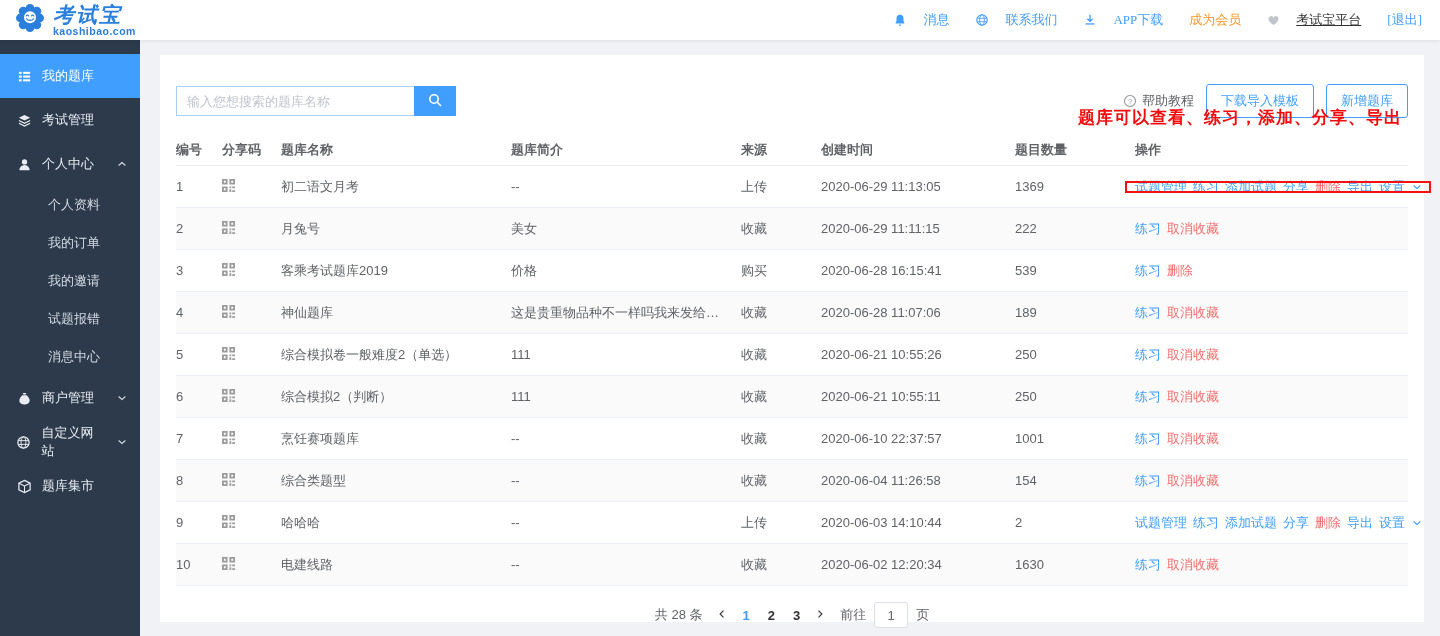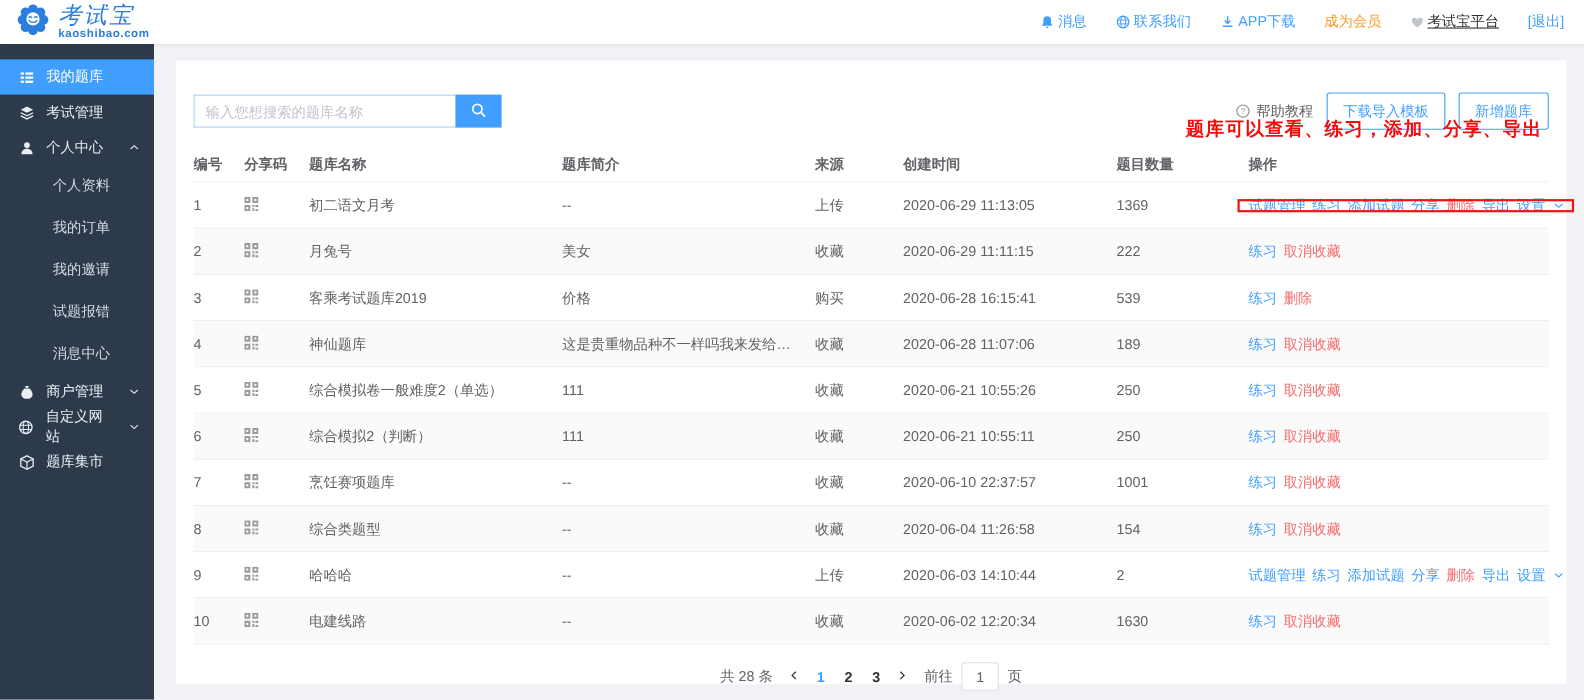--- a/index.html
+++ b/index.html
@@ -6,33 +6,33 @@
   html,body { width:1440px; height:636px; overflow:hidden;
     font-family:"Liberation Sans","DejaVu Sans",sans-serif;
     background:#f0f2f5; color:#606266; }
 
   
   .header { position:absolute; top:0; left:0; width:1440px; height:40px;
     background:#fff; display:flex; align-items:center; justify-content:space-between;
     padding:0 18px 0 14px; box-shadow:0 1px 4px rgba(0,21,41,.08); z-index:20; }
   .logo { display:flex; align-items:center; gap:7px; }
   .logo-text { display:flex; flex-direction:column; line-height:1; }
-  .logo-name { font-size:21px; font-weight:normal; color:var(--logo-blue,#2b7fdc);
+  .logo-name { font-size:21px; font-weight:bold; color:var(--logo-blue,#2b7fdc);
     letter-spacing:2px; font-style:italic; }
   .logo-domain { font-size:10.5px; font-weight:bold; color:var(--logo-blue,#2b7fdc); margin-top:1px; letter-spacing:.5px;}
   .hnav { display:flex; align-items:center; gap:26px; font-size:13px; }
-  .hlink { display:flex; align-items:center; gap:3px; color:var(--primary,#409eff); cursor:pointer; }
+  .hlink { display:flex; align-items:center; gap:16px; color:var(--primary,#409eff); cursor:pointer;font-family:Liberation Serif, serif; }
   .hlink.orange { color:var(--member-orange,#ff9724); }
   .hlink.dark { color:#303133; text-decoration:underline; }
   .hlink .ic { display:inline-flex; }
 
   
   .sidebar { position:absolute; top:40px; left:0; width:140px; height:596px;
     background:var(--sidebar-bg,#2d3a4b); padding-top:14px; z-index:10; }
-  .side-item { height:32px; display:flex; align-items:center; gap:10px;
+  .side-item { height:44px; display:flex; align-items:center; gap:10px;
     padding:0 10px 0 16px; font-size:13px; color:#e9edf3; cursor:pointer; }
   .side-item.active { background:var(--sidebar-active,#409eff); color:#fff; }
   .side-item.sub { height:38px; padding-left:48px; color:#d3d9e3; }
   .side-item .ic { display:inline-flex; width:16px; justify-content:center; }
   .side-item .arrow { margin-left:auto; display:inline-flex; opacity:.9; }
 
   
   .main { position:absolute; top:40px; left:140px; width:1300px; height:596px;
     background:#f0f2f5; padding:15px 16px 14px 20px; }
   .card { position:relative; background:#fff; width:1264px; height:567px;

